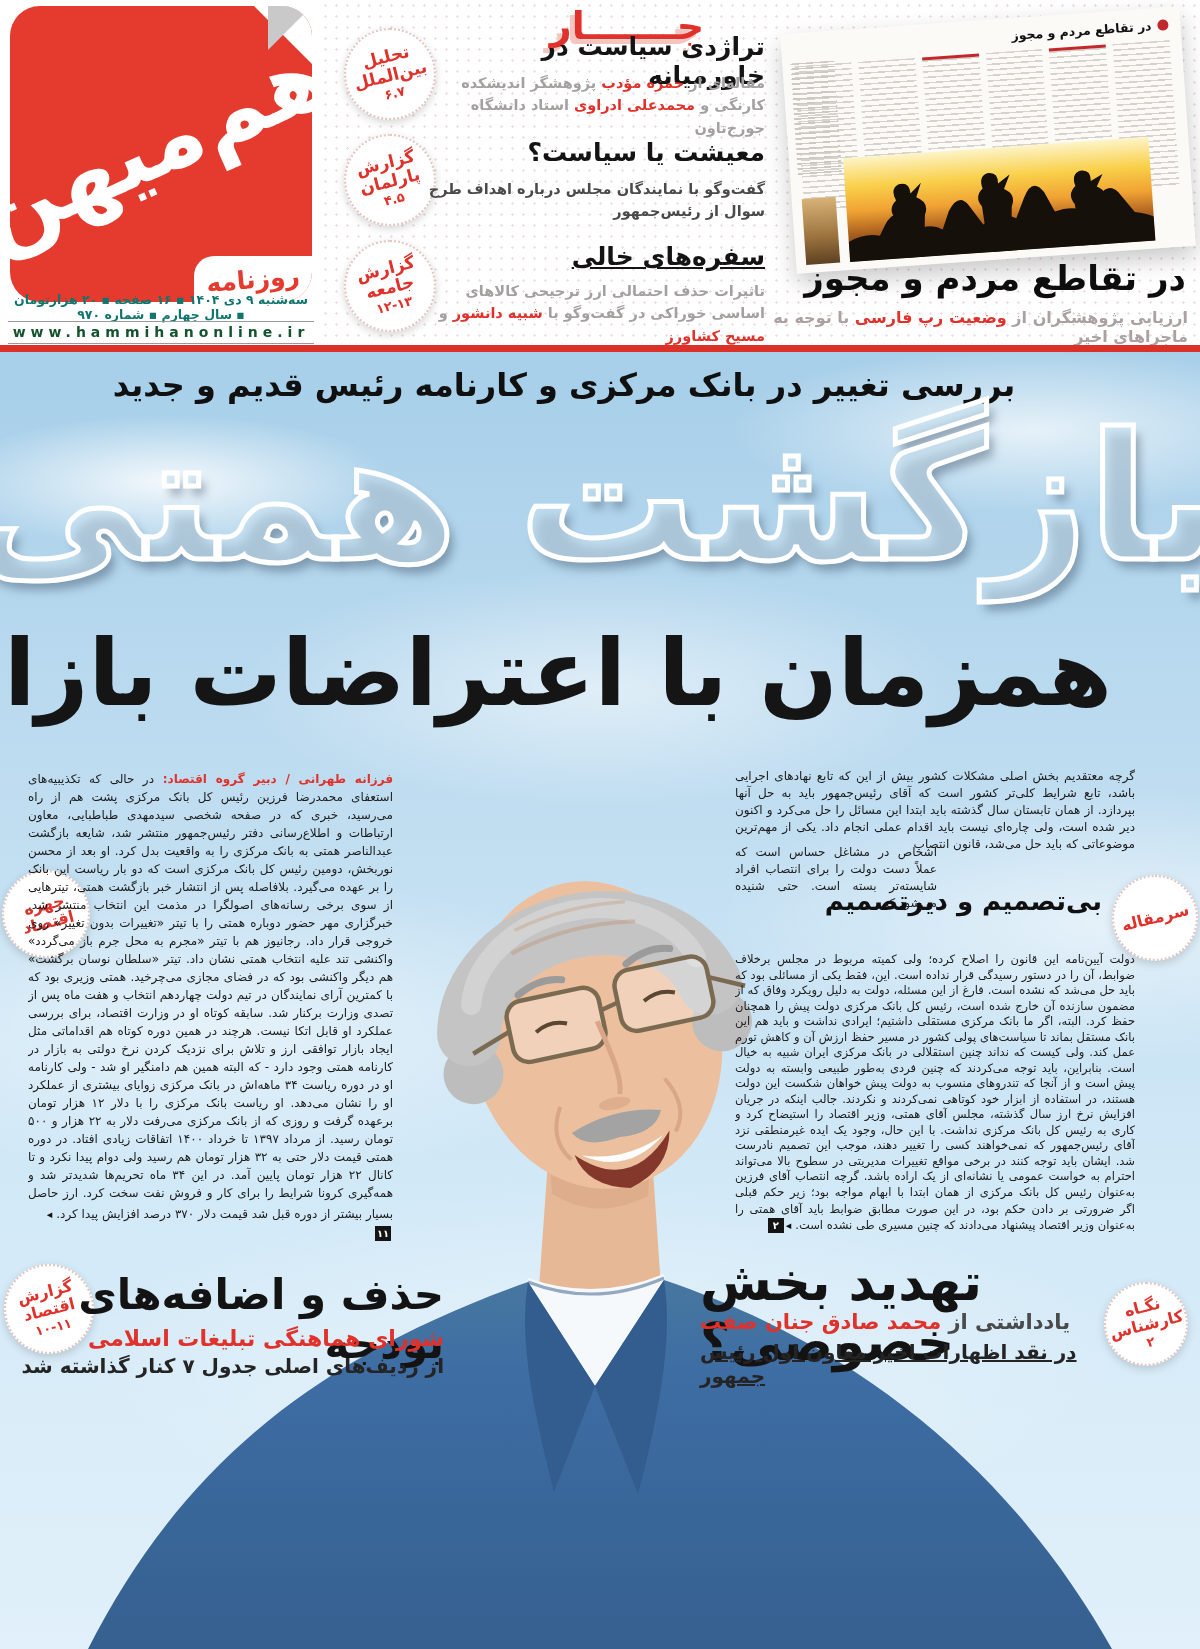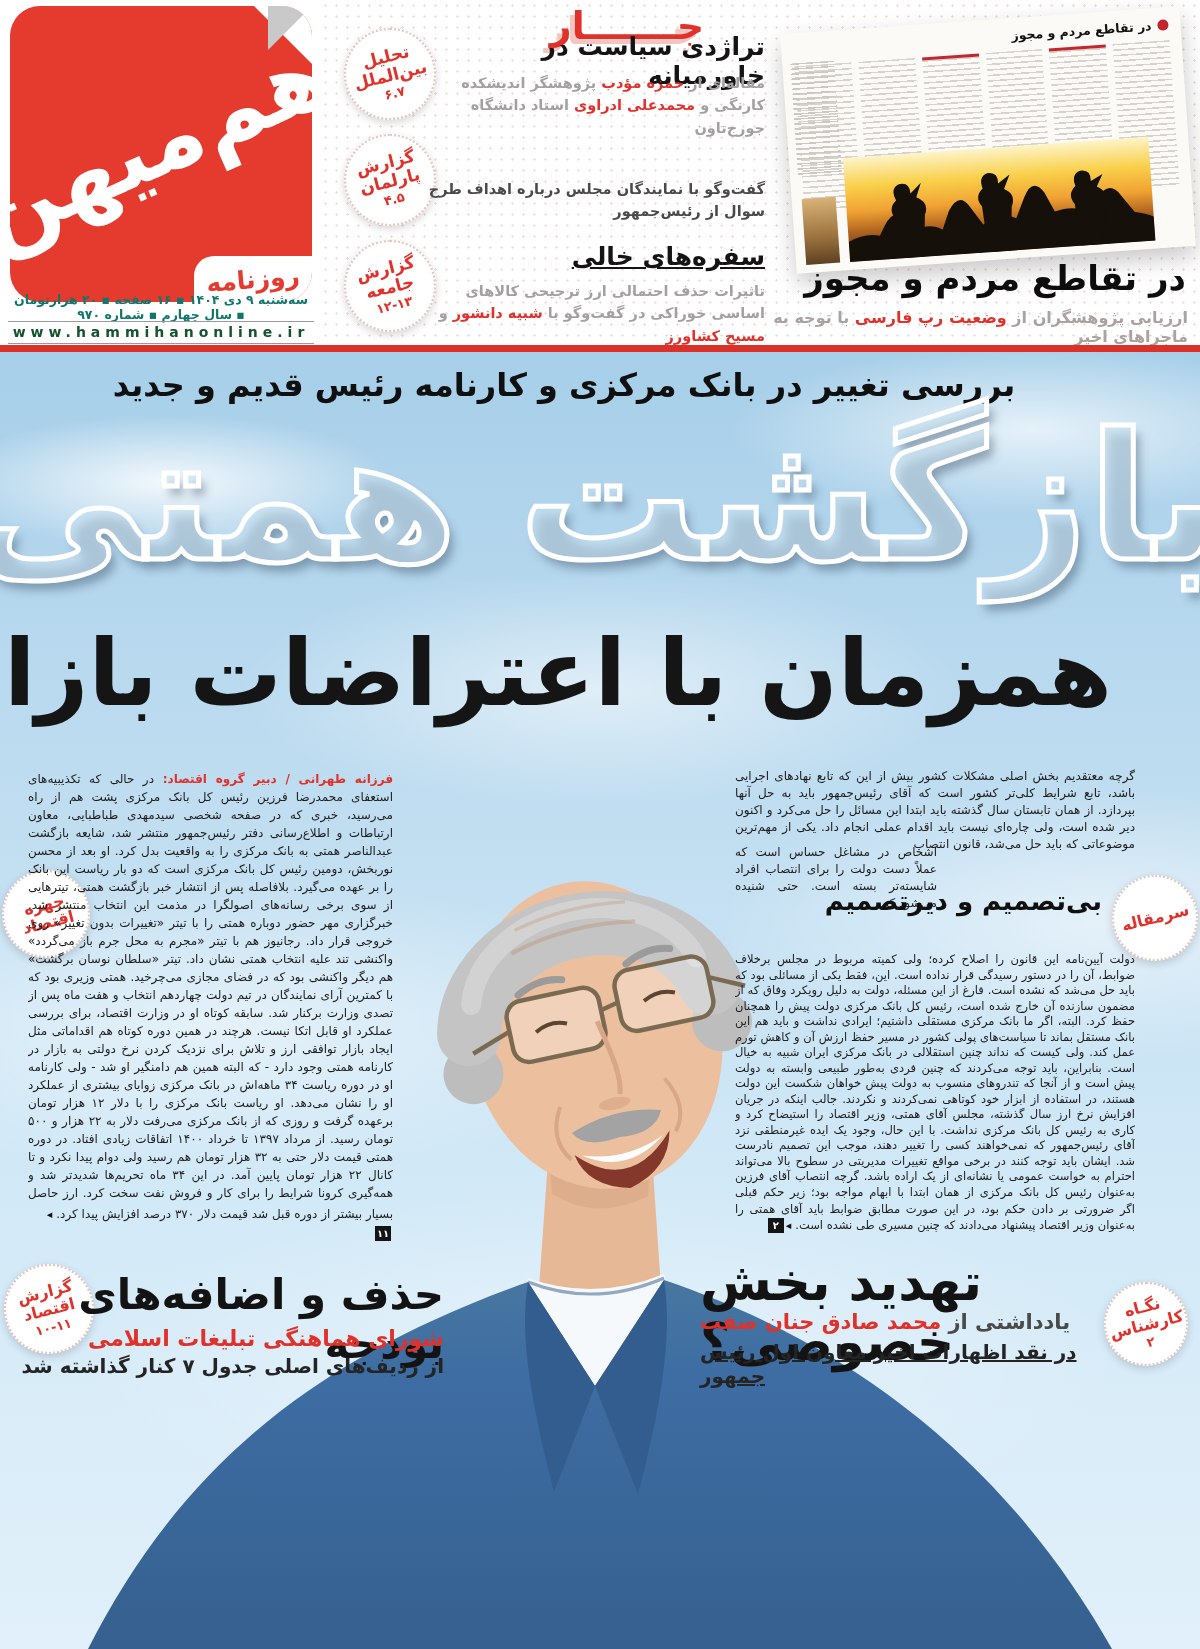--- a/index.html
+++ b/index.html
@@ -156,20 +156,21 @@
   <div class="t-title" style="left:445px; top:32px; width:320px;">تراژدی سیاست در خاورمیانه</div>
   <div class="t-sub" style="left:420px; top:72px; width:345px;"><span class="seg-gray">مقاله‌ای از </span><span class="seg-red">حمزه مؤدب</span><span class="seg-gray"> پژوهشگر اندیشکده کارنگی </span><span class="seg-gray">و </span><span class="seg-red">محمدعلی ادراوی</span><span class="seg-gray"> استاد دانشگاه جورج‌تاون</span></div>
 
   <div class="tbadge" style="left:344px; top:134px;">
     <div class="tbadge-inner">
       <div>گزارش</div>
       <div>پارلمان</div>
       <div class="tbadge-pages">۴.۵</div>
     </div>
   </div>
+  <div class="t-title" style="left:445px; top:138px; width:320px;">معیشت یا سیاست؟</div>
   <div class="t-sub" style="left:420px; top:178px; width:345px;"><span class="seg-dark">گفت‌وگو با نمایندگان مجلس درباره اهداف طرح سوال از رئیس‌جمهور</span></div>
 
   <div class="tbadge" style="left:344px; top:240px;">
     <div class="tbadge-inner">
       <div>گزارش</div>
       <div>جامعه</div>
       <div class="tbadge-pages">۱۲-۱۳</div>
     </div>
   </div>
   <div class="t-title" style="left:445px; top:242px; width:320px;text-decoration:underline;">سفره‌های خالی</div>

